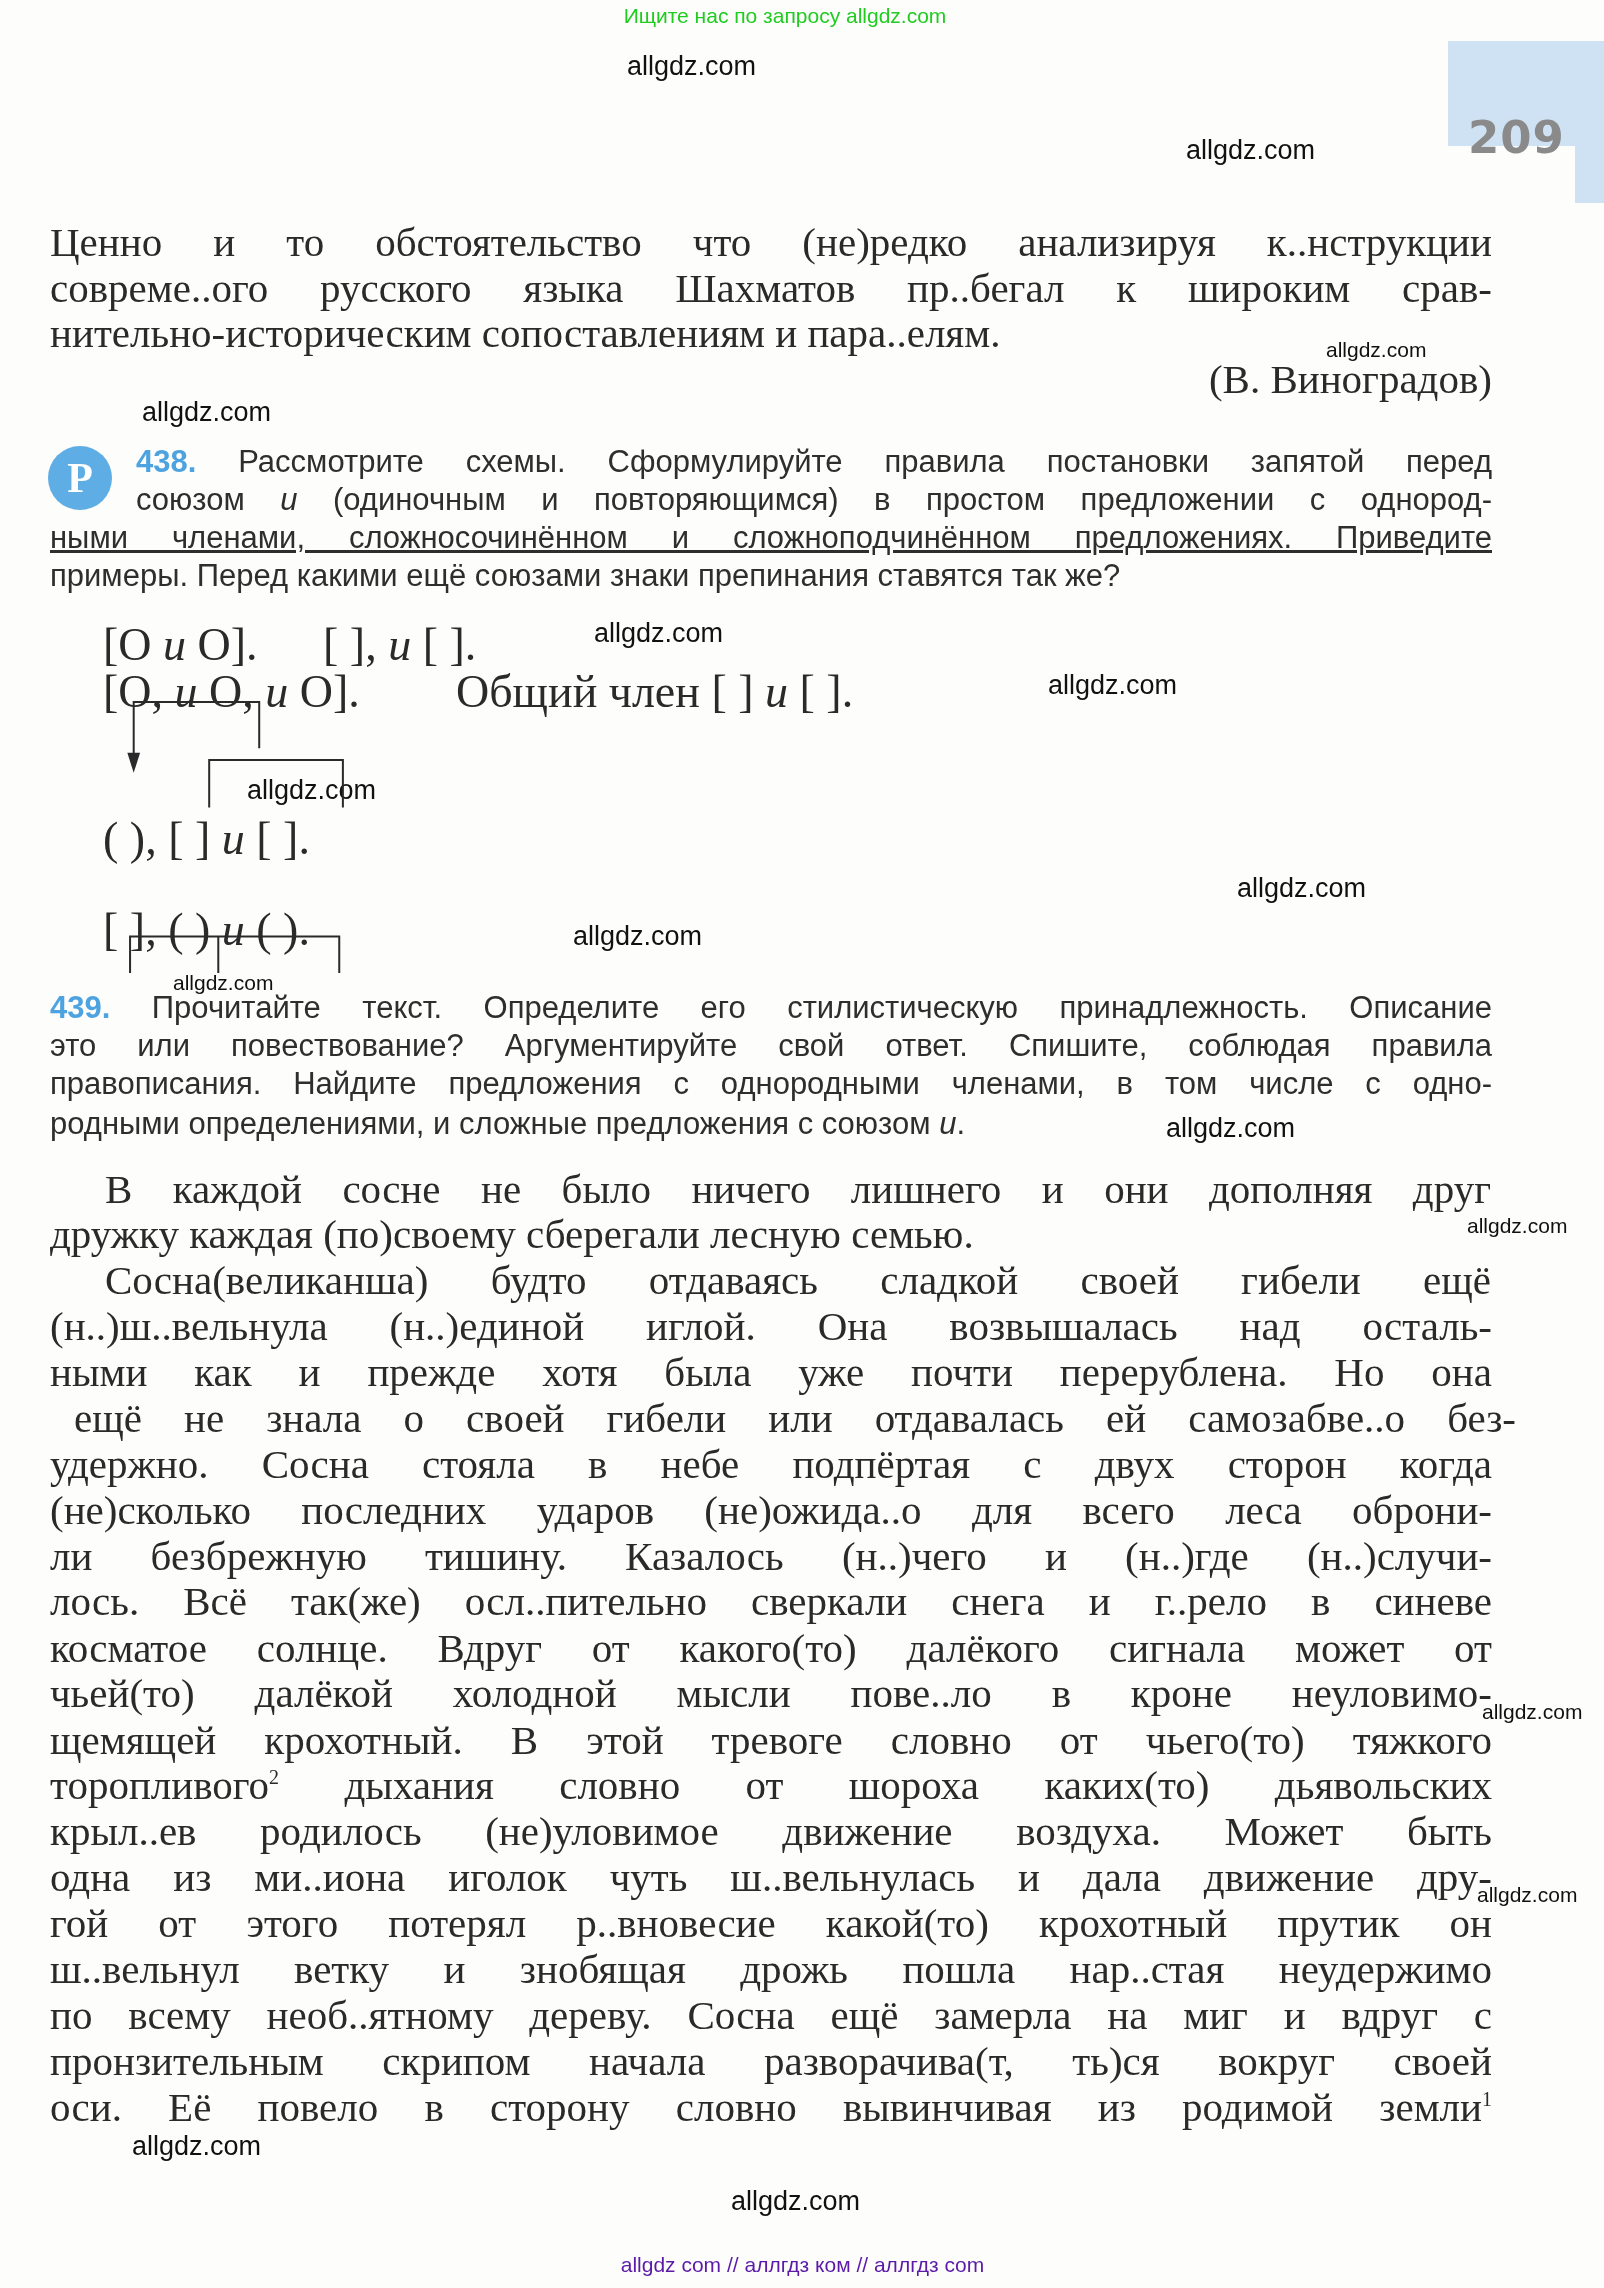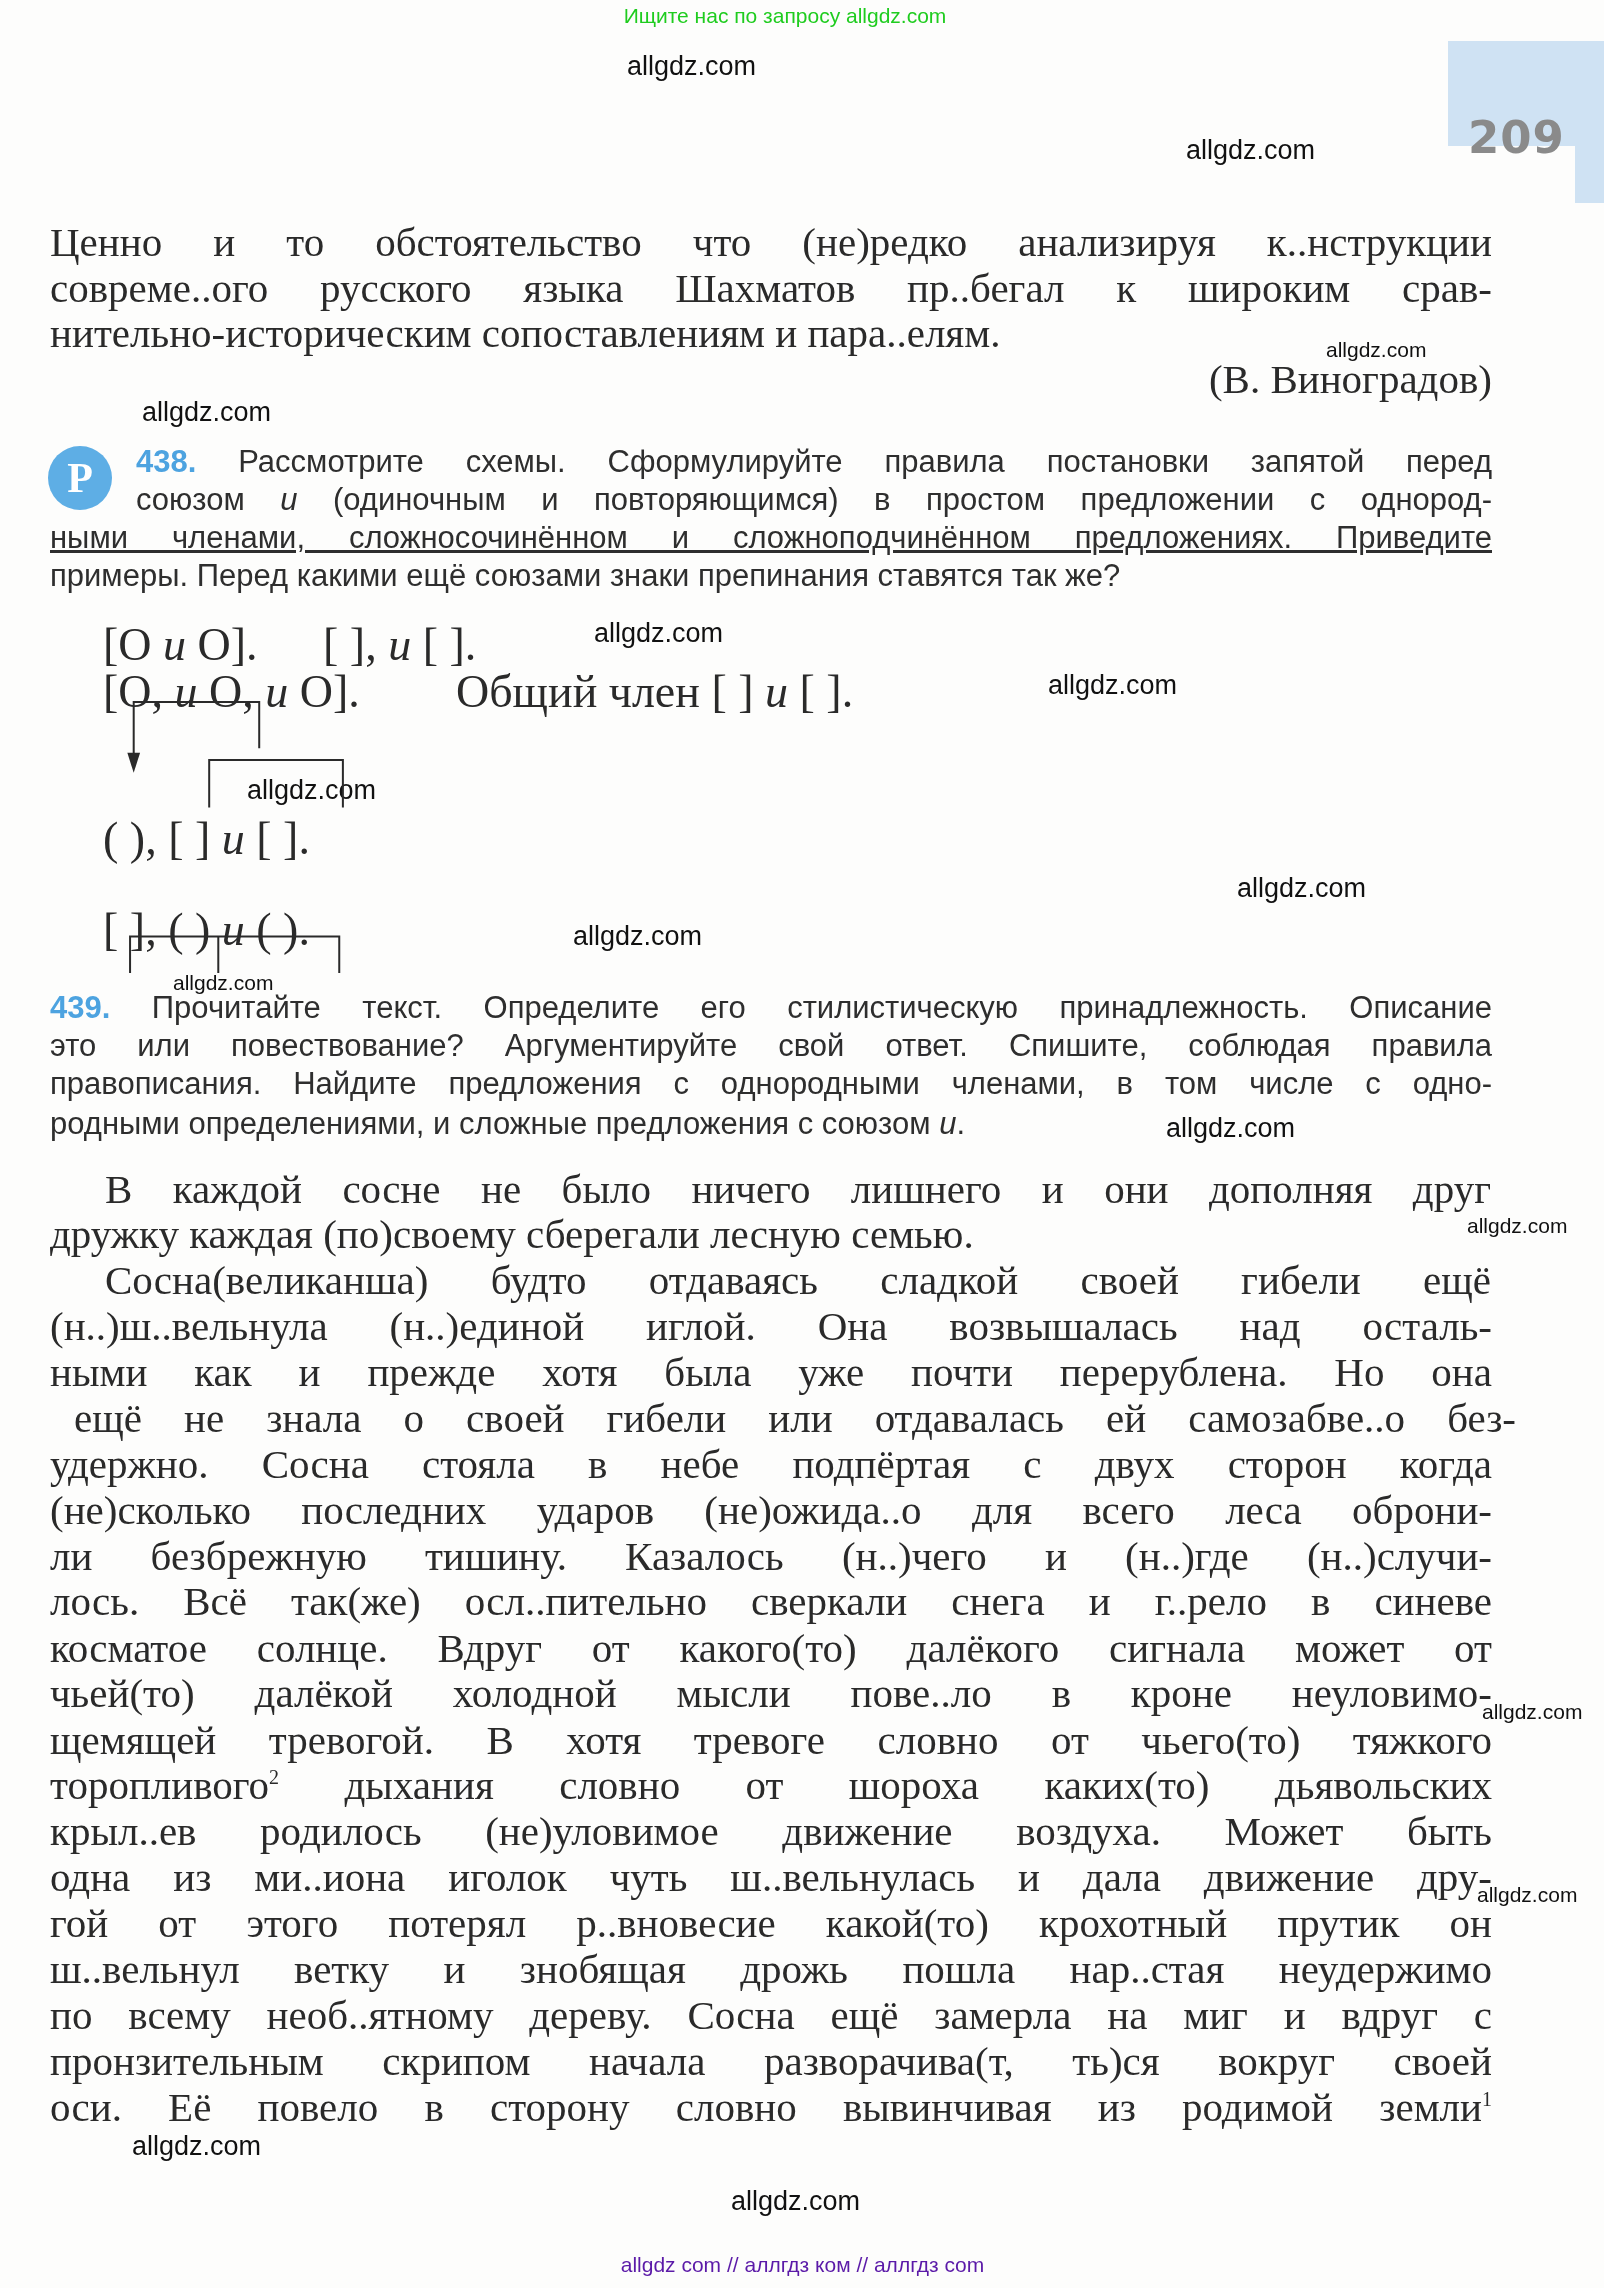--- a/index.html
+++ b/index.html
@@ -101,21 +101,21 @@
   <div class="line serif" style="top:1256px;left:105px;width:1386px;">Сосна(великанша) будто отдаваясь сладкой своей гибели ещё</div>
   <div class="line serif" style="top:1302px;">(н..)ш..вельнула (н..)единой иглой. Она возвышалась над осталь-</div>
   <div class="line serif" style="top:1348px;">ными как и прежде хотя была уже почти перерублена. Но она</div>
   <div class="line serif" style="top:1394px;margin-left:24px;">ещё не знала о своей гибели или отдавалась ей самозабве..о без-</div>
   <div class="line serif" style="top:1440px;">удержно. Сосна стояла в небе подпёртая с двух сторон когда</div>
   <div class="line serif" style="top:1486px;">(не)сколько последних ударов (не)ожида..о для всего леса оброни-</div>
   <div class="line serif" style="top:1532px;">ли безбрежную тишину. Казалось (н..)чего и (н..)где (н..)случи-</div>
   <div class="line serif" style="top:1577px;">лось. Всё так(же) осл..пительно сверкали снега и г..рело в синеве</div>
   <div class="line serif" style="top:1624px;">косматое солнце. Вдруг от какого(то) далёкого сигнала может от</div>
   <div class="line serif" style="top:1669px;">чьей(то) далёкой холодной мысли пове..ло в кроне неуловимо-</div>
-  <div class="line serif" style="top:1716px;">щемящей тревогой. В хотя тревоге словно от чьего(то) тяжкого</div>
+  <div class="line serif" style="top:1716px;">щемящей крохотный. В этой тревоге словно от чьего(то) тяжкого</div>
   <div class="line serif" style="top:1761px;"><span>торопливого</span><sup>2</sup><span> дыхания словно от шороха каких(то) дьявольских</span></div>
   <div class="line serif" style="top:1807px;">крыл..ев родилось (не)уловимое движение воздуха. Может быть</div>
   <div class="line serif" style="top:1853px;">одна из ми..иона иголок чуть ш..вельнулась и дала движение дру-</div>
   <div class="line serif" style="top:1899px;">гой от этого потерял р..вновесие какой(то) крохотный прутик он</div>
   <div class="line serif" style="top:1945px;">ш..вельнул ветку и знобящая дрожь пошла нар..стая неудержимо</div>
   <div class="line serif" style="top:1991px;">по всему необ..ятному дереву. Сосна ещё замерла на миг и вдруг с</div>
   <div class="line serif" style="top:2037px;">пронзительным скрипом начала разворачива(т, ть)ся вокруг своей</div>
   <div class="line serif" style="top:2083px;"><span>оси. Её повело в сторону словно вывинчивая из родимой земли</span><sup>1</sup></div>
 </div>
 

